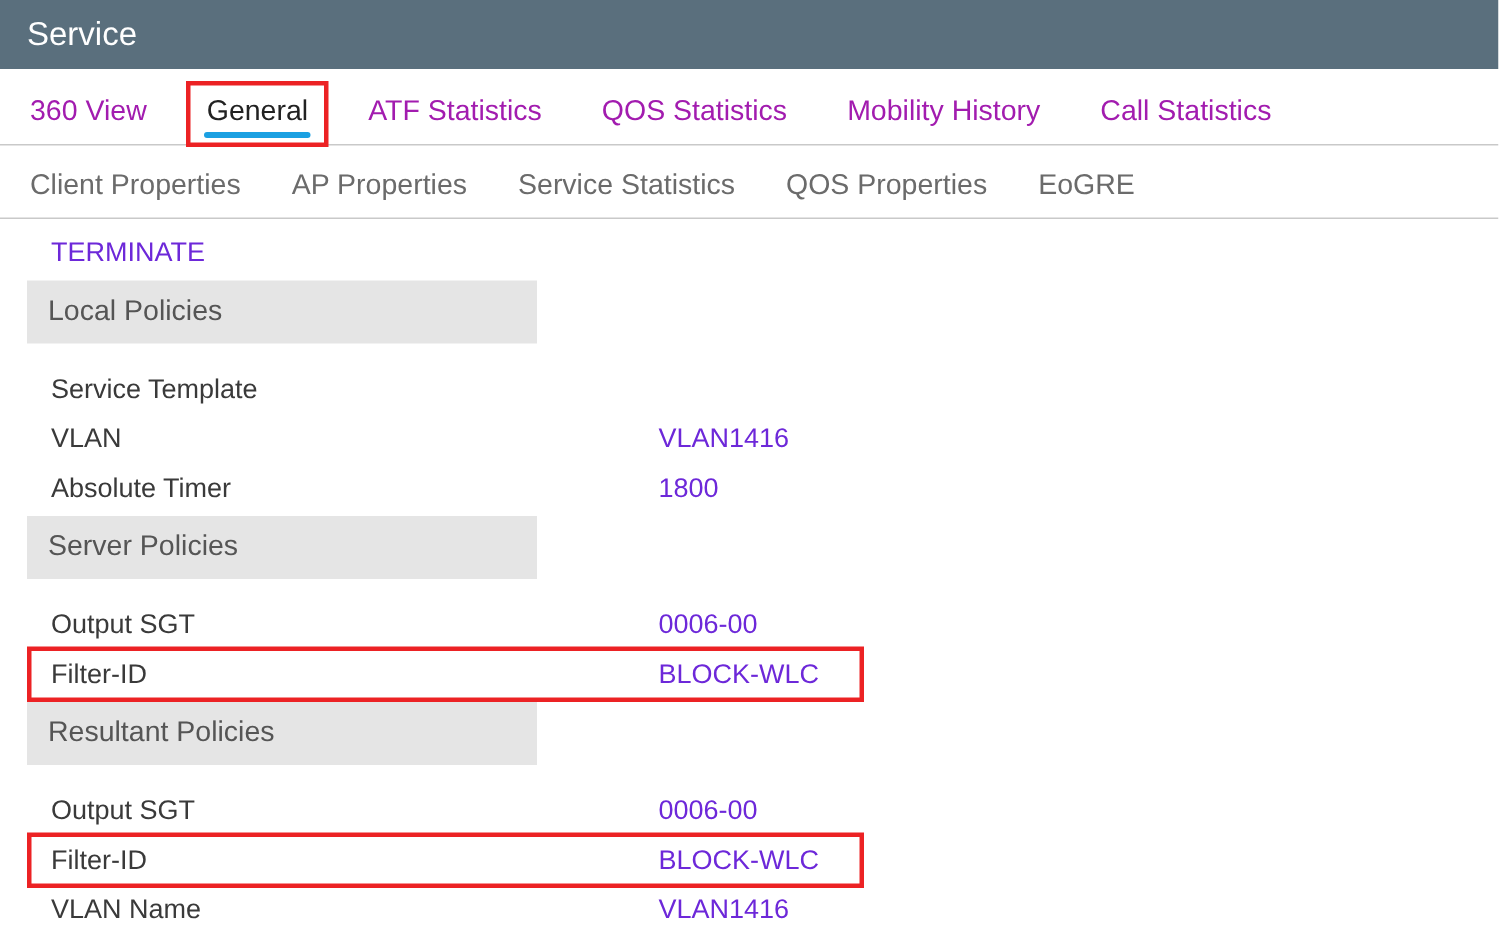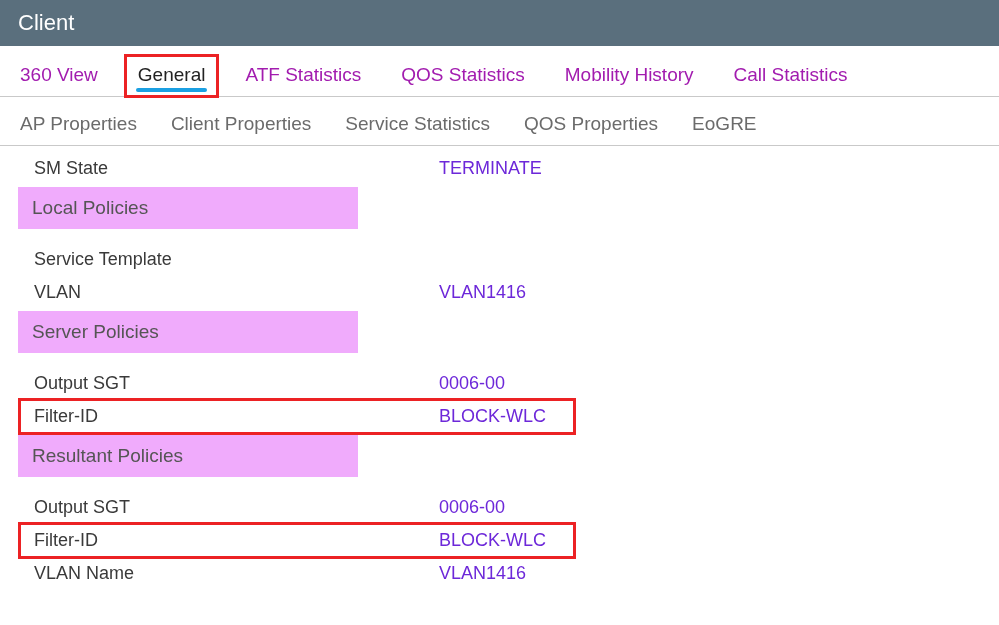--- a/index.html
+++ b/index.html
@@ -108,21 +108,21 @@
     .kv-key {
       width: 405px;
       color: #3a3a3a;
       font-size: 18px;
     }
     .kv-val {
       color: #6d28d9;
       font-size: 18px;
     }
     .section-header {
-      background: #f0abfc;
+      background: #e5e5e5;
       padding: 10px 14px;
       font-size: 19px;
       color: #555;
       width: 340px;
       margin-top: 2px;
       margin-bottom: 14px;
     }
     .row-highlight {
       position: relative;
     }
@@ -134,58 +134,61 @@
       left: 0;
       width: 552px;
       border: 3px solid #ec2224;
       pointer-events: none;
     }
   </style>
 </head>
 <body>
 
 <div class="header">
-  <span>Client</span>
+  <span>Service</span>
 </div>
 
 <div class="tabs-row">
   <div class="tab">360 View</div>
   <div class="tab active highlight-red">General</div>
   <div class="tab">ATF Statistics</div>
   <div class="tab">QOS Statistics</div>
   <div class="tab">Mobility History</div>
   <div class="tab">Call Statistics</div>
 </div>
 
 <div class="subtabs-row">
+  <div class="subtab">Client Properties</div>
   <div class="subtab">AP Properties</div>
-  <div class="subtab">Client Properties</div>
   <div class="subtab">Service Statistics</div>
   <div class="subtab">QOS Properties</div>
   <div class="subtab">EoGRE</div>
 </div>
 
 <div class="content">
 
   <div class="kv-row">
-    <div class="kv-key">SM State</div>
     <div class="kv-val">TERMINATE</div>
   </div>
 
   <div class="section-header">Local Policies</div>
 
   <div class="kv-row">
     <div class="kv-key">Service Template</div>
   </div>
 
   <div class="kv-row">
     <div class="kv-key">VLAN</div>
     <div class="kv-val">VLAN1416</div>
   </div>
 
+  <div class="kv-row">
+    <div class="kv-key">Absolute Timer</div>
+    <div class="kv-val">1800</div>
+  </div>
 
   <div class="section-header">Server Policies</div>
 
   <div class="kv-row">
     <div class="kv-key">Output SGT</div>
     <div class="kv-val">0006-00</div>
   </div>
 
   <div class="kv-row row-highlight">
     <div class="kv-key">Filter-ID</div>

